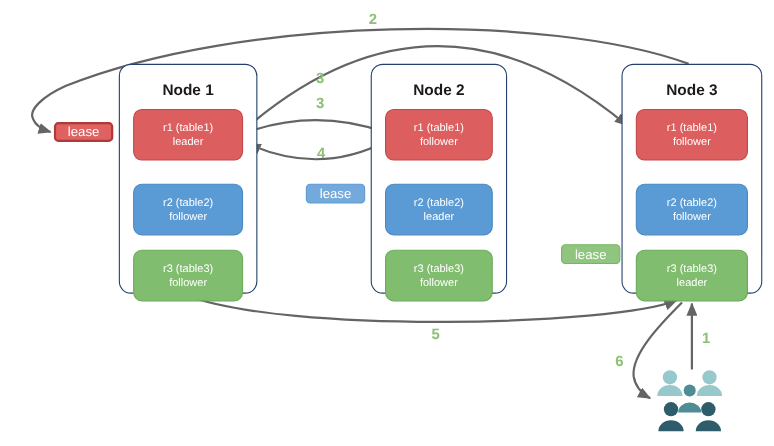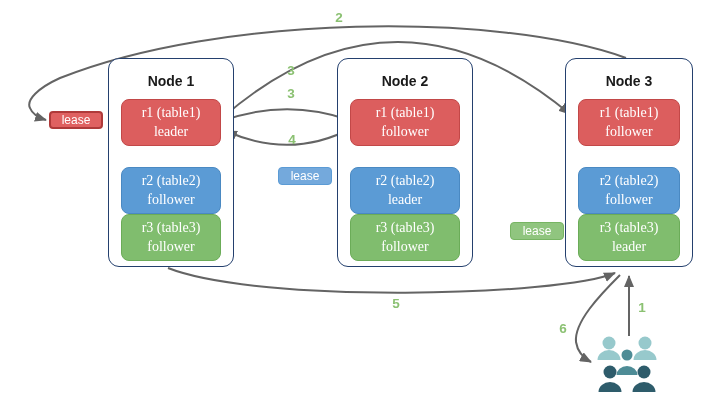--- a/index.html
+++ b/index.html
@@ -26,25 +26,24 @@
     position:absolute;top:58px;height:209px;background:#fff;
     border:1.6px solid var(--node-border);border-radius:11px;box-sizing:border-box;
   }
   .node-title{
     position:absolute;top:14px;left:0;right:0;text-align:center;
     font-size:14px;font-weight:bold;color:var(--title-text);
   }
   .replica{
     position:absolute;left:12px;right:12px;height:47px;border-radius:8px;
     box-sizing:border-box;display:flex;flex-direction:column;align-items:center;
-    justify-content:center;color:var(--box-text);font-size:14px;line-height:1.3;
+    justify-content:center;color:var(--box-text);font-size:10px;line-height:1.3;
     text-align:center;
-    font-family:Liberation Serif, serif;
   }
-  .replica.r1{top:40px;}  .replica.r2{top:108px;}  .replica.r3{top:155px;}
+  .replica.r1{top:40px;}  .replica.r2{top:108px;}  .replica.r3{top:168px;}
   .replica.red{background:var(--red-fill);border:1.6px solid var(--red-border);}
   .replica.blue{background:var(--blue-fill);border:1.6px solid var(--blue-border);}
   .replica.green{background:var(--green-fill);border:1.6px solid var(--green-border);}
   .lease{
     position:absolute;width:54px;height:18px;border-radius:4px;box-sizing:border-box;
     display:flex;align-items:center;justify-content:center;
     color:var(--box-text);font-size:12px;
   }
   .lease.red{left:49px;top:111px;background:var(--lease-red-fill);border:2px solid var(--lease-red-border);}
   .lease.blue{left:278px;top:167px;background:var(--lease-blue-fill);border:1.6px solid var(--lease-blue-border);}
@@ -107,21 +106,21 @@
     <div class="replica r2 blue">
       <span>r2 (table2)</span>
       <span>follower</span>
     </div>
     <div class="replica r3 green">
       <span>r3 (table3)</span>
       <span>follower</span>
     </div>
   </div>
 
-  <div class="node" style="left:337px;width:136px;">
+  <div class="node" style="left:337px;width:124px;">
     <div class="node-title">Node 2</div>
     <div class="replica r1 red">
       <span>r1 (table1)</span>
       <span>follower</span>
     </div>
     <div class="replica r2 blue">
       <span>r2 (table2)</span>
       <span>leader</span>
     </div>
     <div class="replica r3 green">

